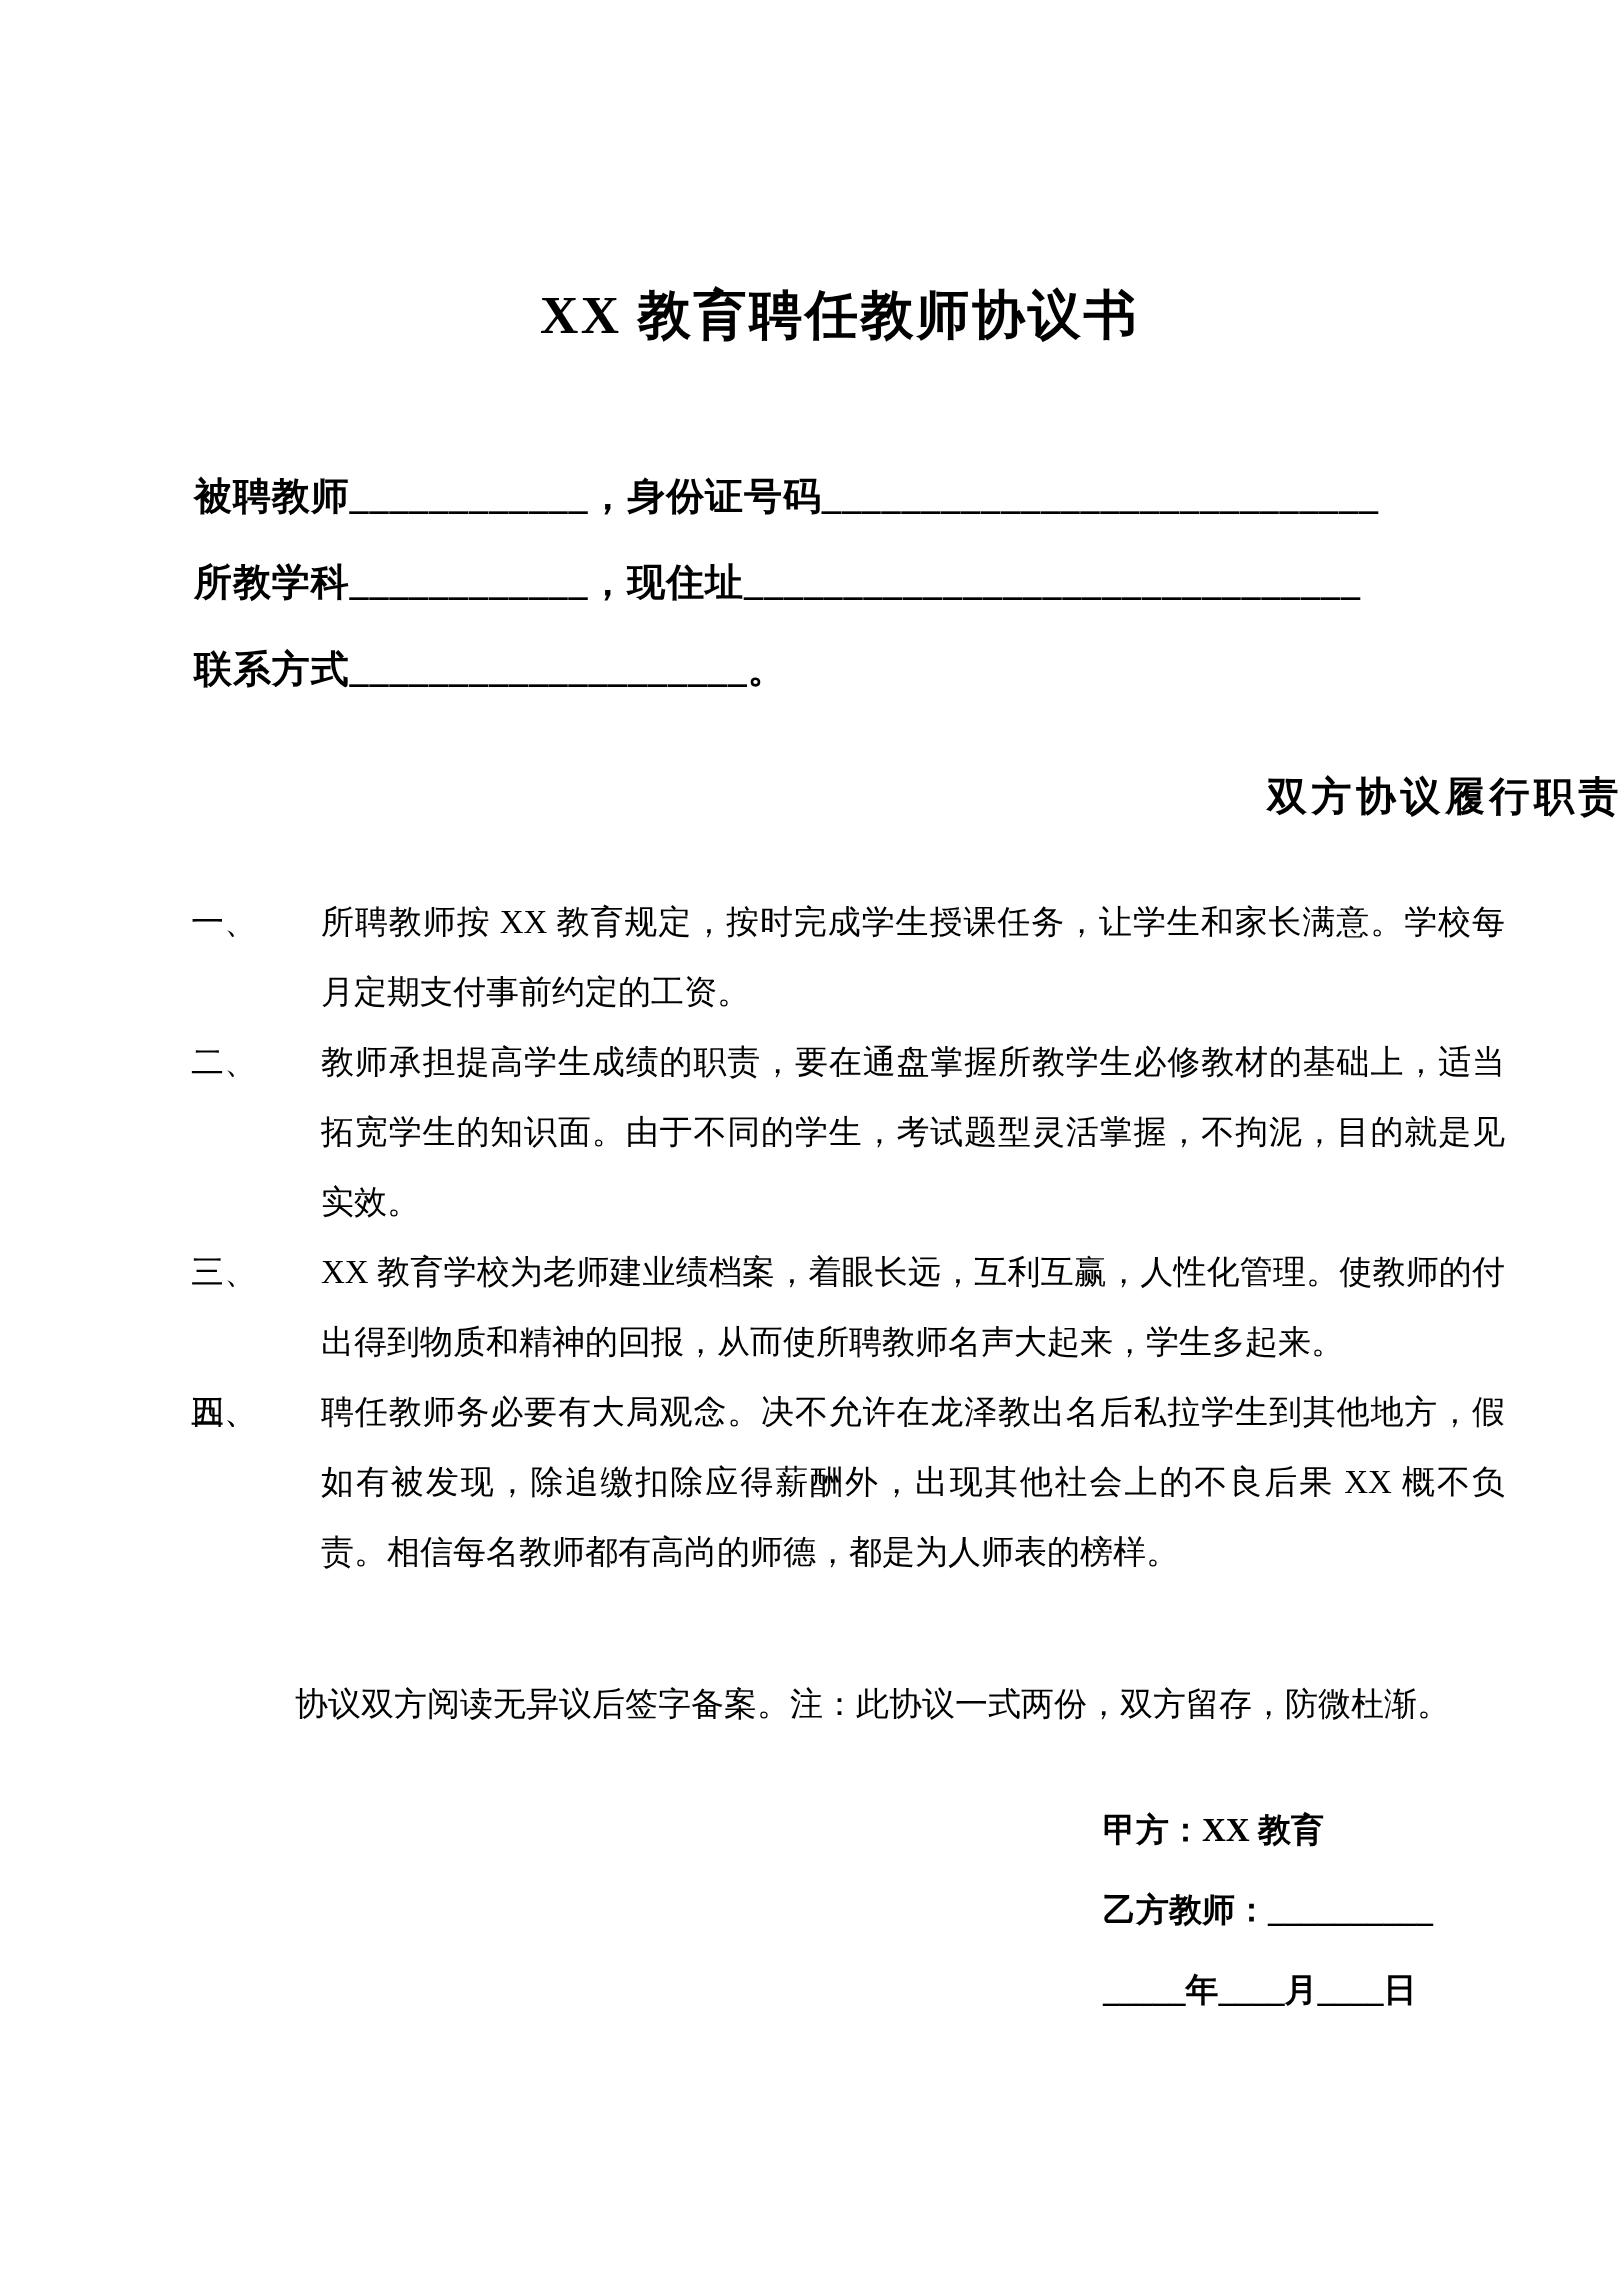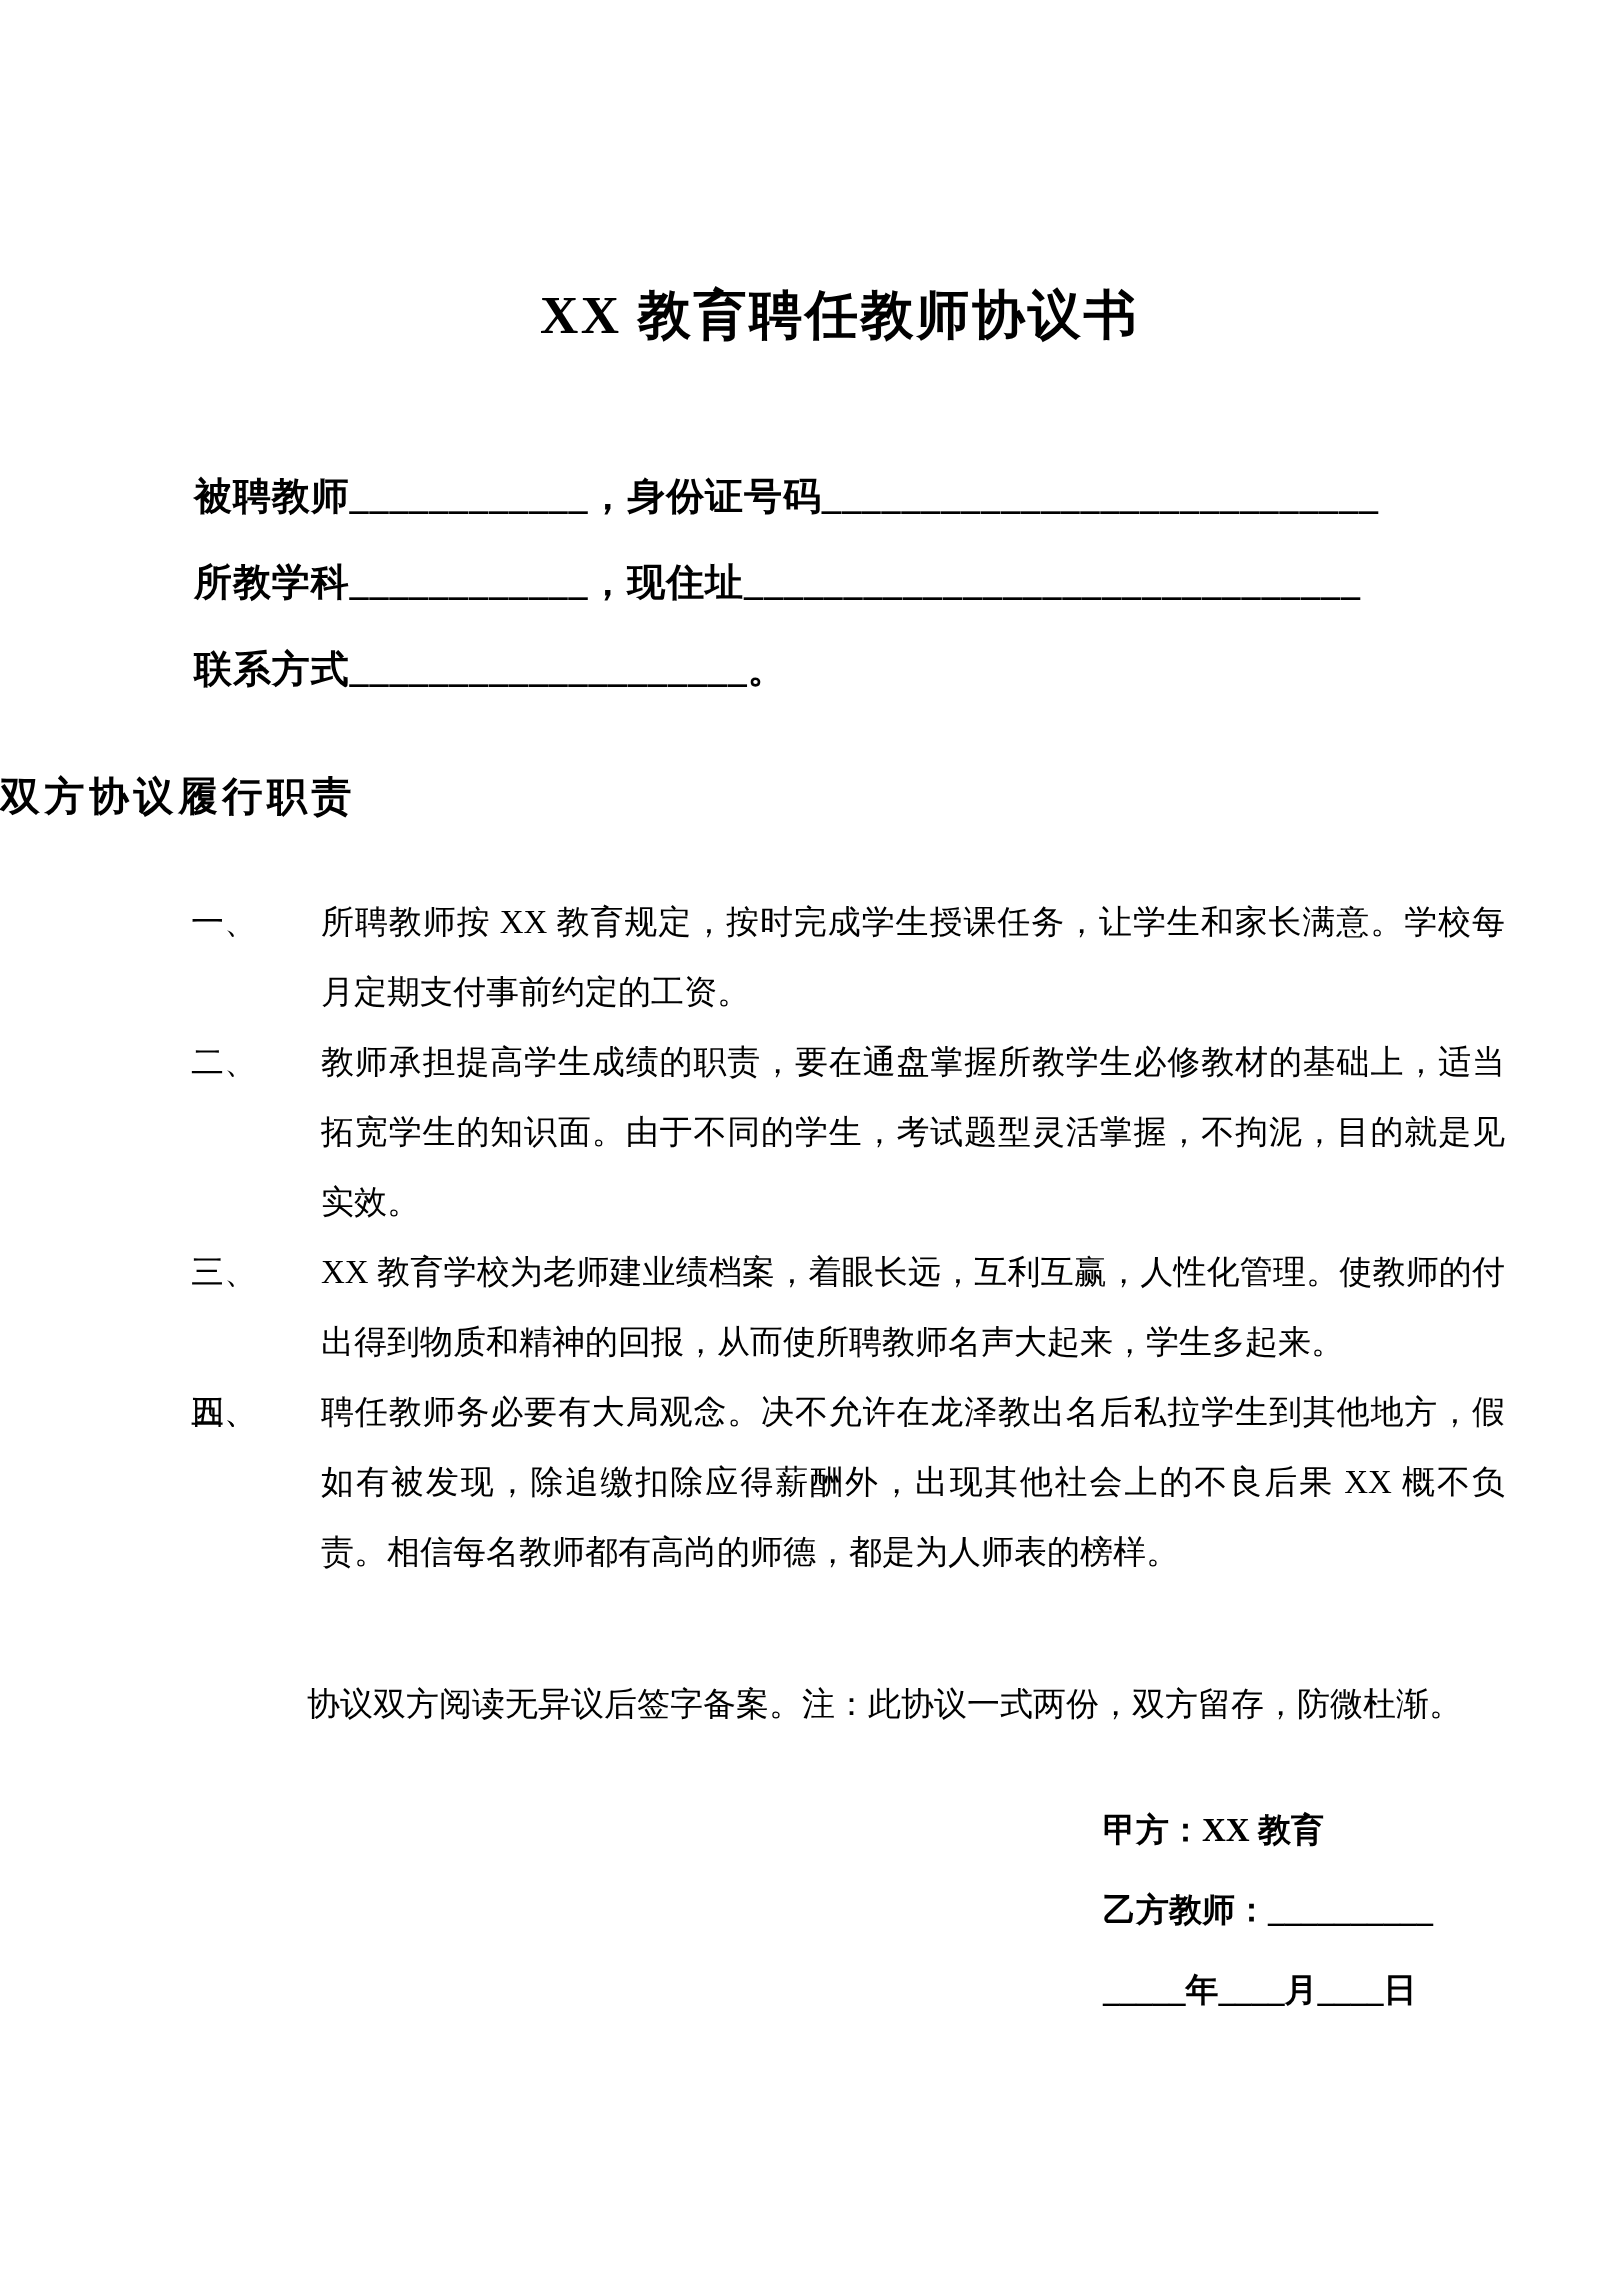--- a/index.html
+++ b/index.html
@@ -38,21 +38,21 @@
     letter-spacing: 0.9px;
   }
   .party-line-1 { top: 471px; }
   .party-line-2 { top: 557px; }
   .party-line-3 { top: 644px; }
   .section-heading {
     position: absolute;
     top: 769px;
     left: 0;
     width: 100%;
-    text-align: left;
+    text-align: right;
     font-size: 40px;
     font-weight: 700;
     letter-spacing: 4.5px;
     white-space: nowrap;
   }
   .clauses {
     position: absolute;
     top: 887px;
     left: 191px;
     width: 1314px;
@@ -69,21 +69,21 @@
   .clause-num {
     position: absolute;
     left: 0;
     top: 0;
     width: 130px;
     text-align: left;
   }
   .closing-note {
     position: absolute;
     top: 1669px;
-    left: 307px;
+    left: 295px;
     width: 1214px;
     font-size: 33px;
     font-weight: 400;
     line-height: 70px;
     text-align: justify;
     text-justify: inter-ideograph;
   }
   .signature-block {
     position: absolute;
     top: 1790px;

